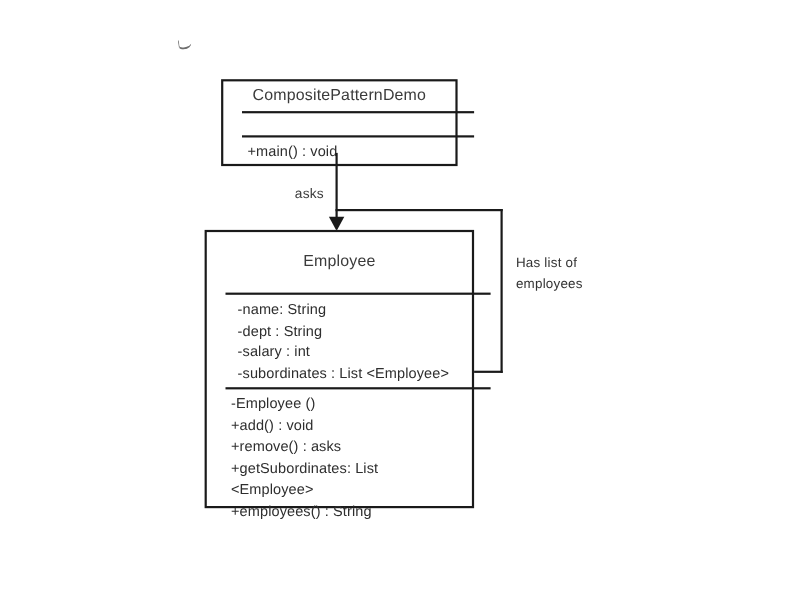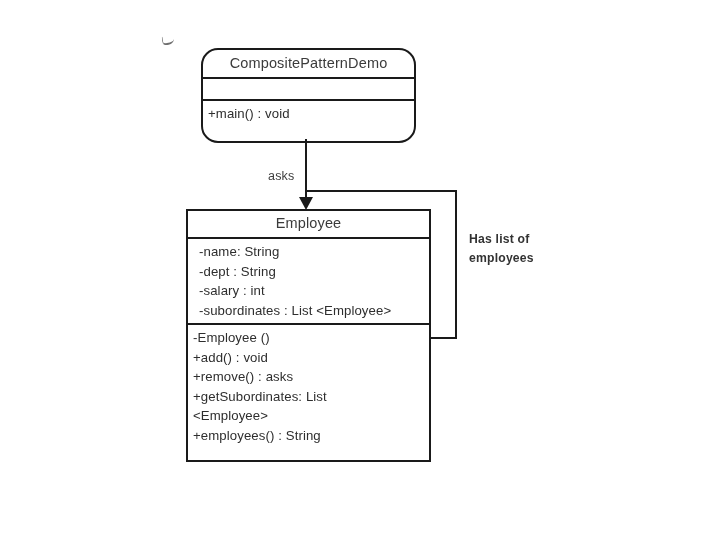--- a/index.html
+++ b/index.html
@@ -38,52 +38,52 @@
     color: #3b3b3b;
     font-size: 14.5px;
     letter-spacing: 0.15px;
     line-height: 1.2;
     display: flex;
     align-items: center;
     justify-content: center;
   }
   .uml-member-list {
     padding: 3px 0 3px 5px;
+    margin-left: 17px;
   }
   .uml-member {
     color: #2e2e2e;
     font-size: 13.2px;
     line-height: 19.5px;
     white-space: pre;
     letter-spacing: 0.1px;
   }
   .uml-empty {
     height: 100%;
   }
 
   
   #class-composite-pattern-demo {
     left: 201px;
-    top: 48px;
+    top: 72px;
     width: 215px;
-    height: 95px;
-    border-radius: 17px;
+    height: 79px;
   }
   #class-composite-pattern-demo .c-name   { height: 27px; }
   #class-composite-pattern-demo .c-attrs  { height: 22px; }
   #class-composite-pattern-demo .c-ops    { height: 26px; }
 
   
   #class-employee {
     left: 186px;
     top: 209px;
     width: 245px;
     height: 253px;
   }
-  #class-employee .c-name  { height: 26px; }
+  #class-employee .c-name  { height: 55px; }
   #class-employee .c-attrs { height: 86px; padding-left: 11px; }
   #class-employee .c-ops   { height: 145px; }
 
   
   .edge {
     position: absolute;
     background: #1a1a1a;
   }
   .edge-v { width: 2px; }
   .edge-h { height: 2px; }
@@ -116,21 +116,21 @@
     color: #3d3d3d;
     font-size: 12.5px;
     line-height: 17px;
     letter-spacing: 0.2px;
     white-space: pre-line;
   }
   #label-asks { left: 268px; top: 168px; }
   #label-has-list-of-employees {
     left: 469px;
     top: 230px;
-    font-weight: bold;
+    font-weight: normal;
     font-size: 12.2px;
     line-height: 19px;
     color: #333333;
   }
 
   
   #scan-artifact {
     position: absolute;
     left: 162px;
     top: 36px;

